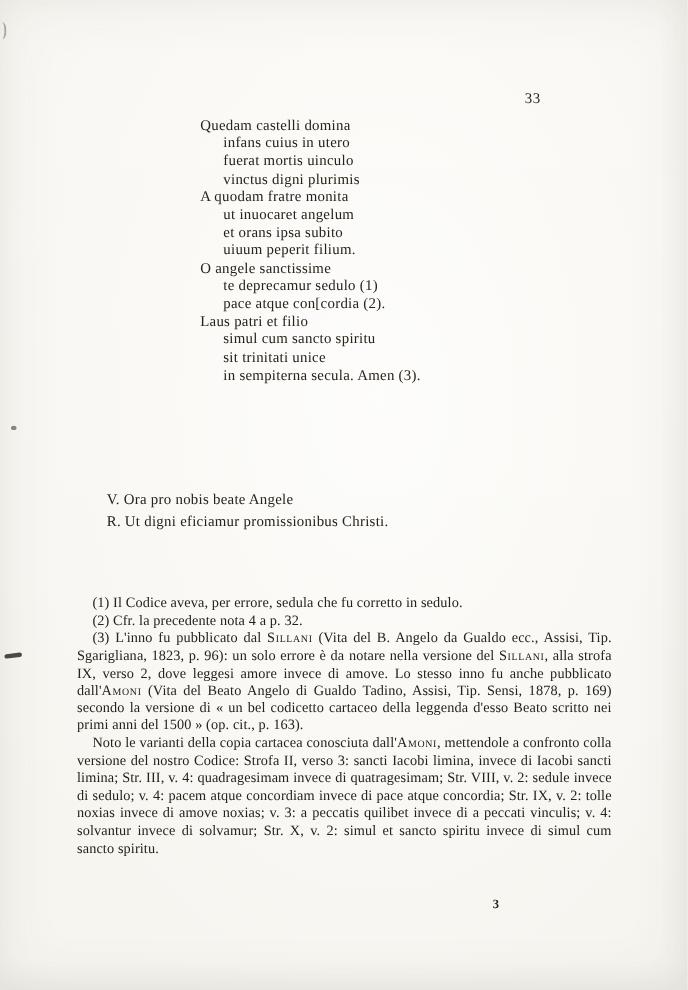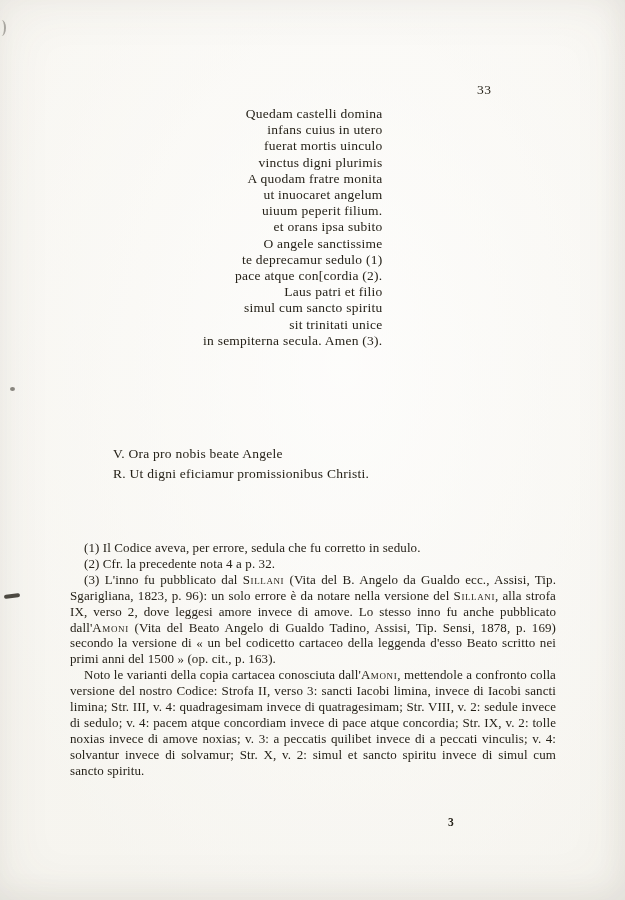--- a/index.html
+++ b/index.html
@@ -18,26 +18,26 @@
     color:#262219;
     overflow:hidden;
     box-shadow: inset 0 0 55px rgba(90,82,60,0.08), inset -6px -8px 24px rgba(90,82,60,0.06);
   }
   .page-number {
     position:absolute; top:82px; left:477px;
     font-size:13.5px; letter-spacing:0.5px;
   }
   .poem {
     position:absolute; top:106px; left:203px;
-    font-size:13.5px; line-height:16.2px; letter-spacing:0.25px;text-align:right;
+    font-size:13.5px; line-height:16.2px; letter-spacing:0.25px;
   }
   .poem .line.first { margin-left:-21px; }
   .versicle {
     position:absolute; top:444px; left:97px;
-    font-size:13.5px; line-height:20px; letter-spacing:0.25px;margin-left:16px;
+    font-size:13.5px; line-height:20px; letter-spacing:0.25px;
   }
   .footnotes {
     position:absolute; top:540px; left:70px; width:486px;
     font-size:13px; line-height:15.9px; letter-spacing:0.1px;
     text-align:justify;
   }
   .footnotes p { text-indent:14px; }
   .footnotes .i { }
   .footnotes .sc { font-variant:small-caps; letter-spacing:0.6px; }
   .signature {
@@ -70,22 +70,22 @@
   <div class="poem">
     <div class="stanza">
       <div class="line first">Quedam castelli domina</div>
       <div class="line">infans cuius in utero</div>
       <div class="line">fuerat mortis uinculo</div>
       <div class="line">vinctus digni plurimis</div>
     </div>
     <div class="stanza">
       <div class="line first">A quodam fratre monita</div>
       <div class="line">ut inuocaret angelum</div>
+      <div class="line">et orans ipsa subito</div>
       <div class="line">uiuum peperit filium.</div>
-      <div class="line">et orans ipsa subito</div>
     </div>
     <div class="stanza">
       <div class="line first">O angele sanctissime</div>
       <div class="line">te deprecamur sedulo (1)</div>
       <div class="line">pace atque con[cordia (2).</div>
     </div>
     <div class="stanza">
       <div class="line first">Laus patri et filio</div>
       <div class="line">simul cum sancto spiritu</div>
       <div class="line">sit trinitati unice</div>

